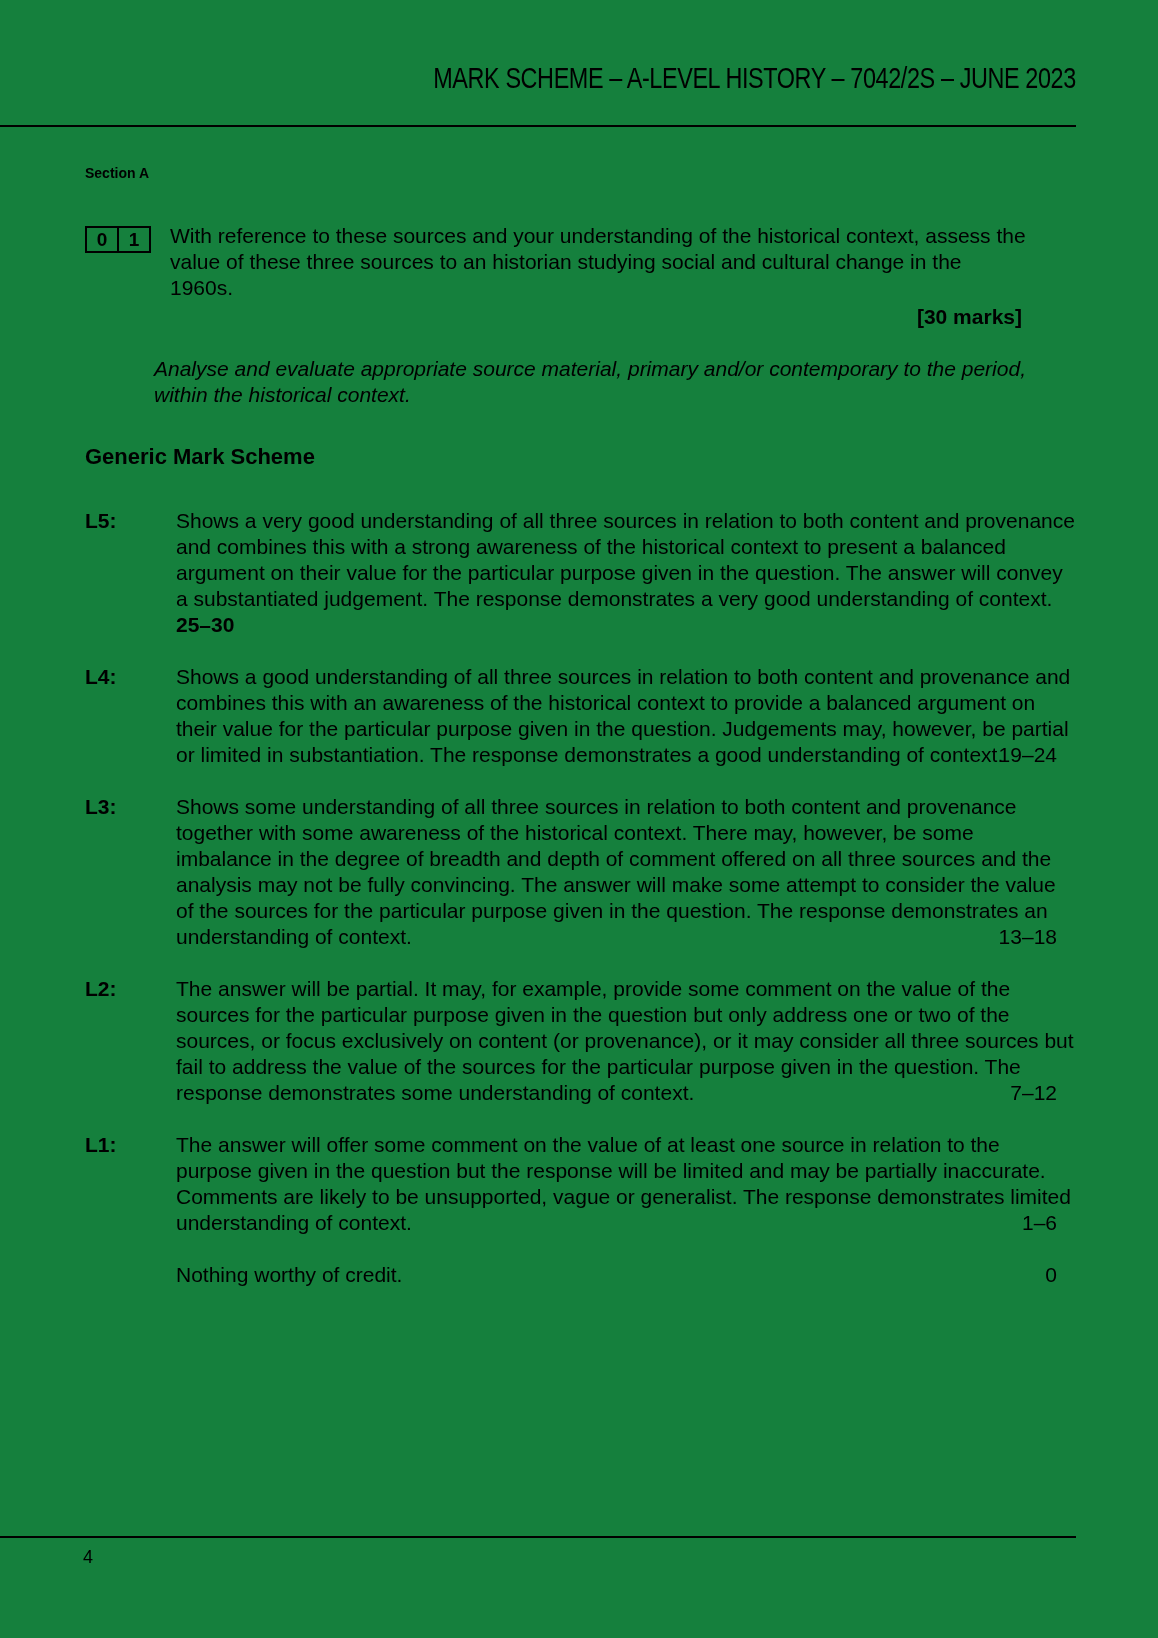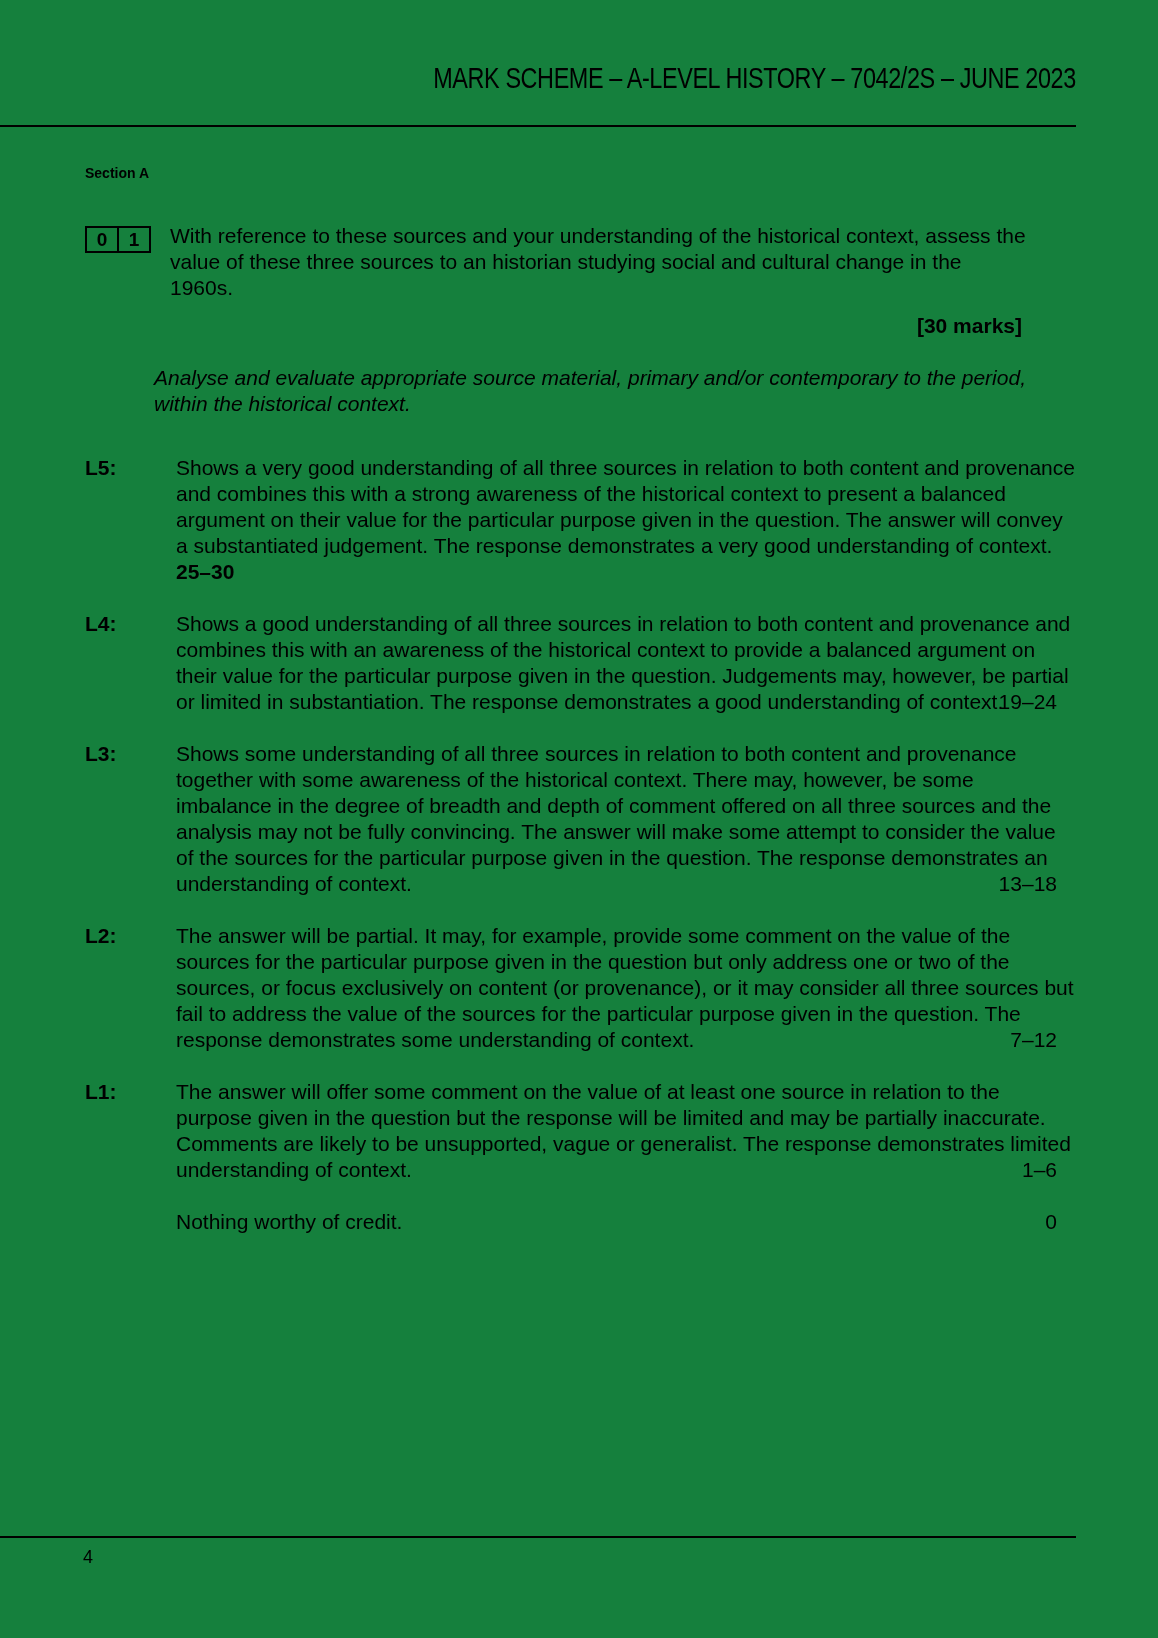--- a/index.html
+++ b/index.html
@@ -67,21 +67,21 @@
     justify-content: center;
     font-size: 19px;
     font-weight: bold;
   }
   .qnum-cell + .qnum-cell { margin-left: -2px; }
   .question-text {
     margin-left: 19px;
     width: 856px;
   }
   .marks-line {
-    margin-top: 12px;
+    margin-top: 3px;
     padding-right: 53px;
     text-align: right;
     font-weight: bold;
   }
   .target-line {
     margin-top: 13px;
     margin-left: 69px;
     font-style: italic;
   }
   .target-desc {
@@ -161,20 +161,21 @@
         <div class="qnum-cell">1</div>
       </div>
       <div class="question-text">With reference to these sources and your understanding of the historical context, assess the value of these three sources to an historian studying social and cultural change in the 1960s.</div>
     </div>
 
     <div class="marks-line">[30 marks]</div>
 
 
     <div class="target-desc">Analyse and evaluate appropriate source material, primary and/or contemporary to the period, within the historical context.</div>
 
+    <div class="gms-heading">Generic Mark Scheme</div>
 
     <div class="level first">
       <div class="level-label">L5:</div>
       <div class="level-body">
         <div>Shows a very good understanding of all three sources in relation to both content and provenance and combines this with a strong awareness of the historical context to present a balanced argument on their value for the particular purpose given in the question. The answer will convey a substantiated judgement. The response demonstrates a very good understanding of context.</div>
         <div class="marks-block">25–30</div>
       </div>
     </div>
 
     <div class="level">

